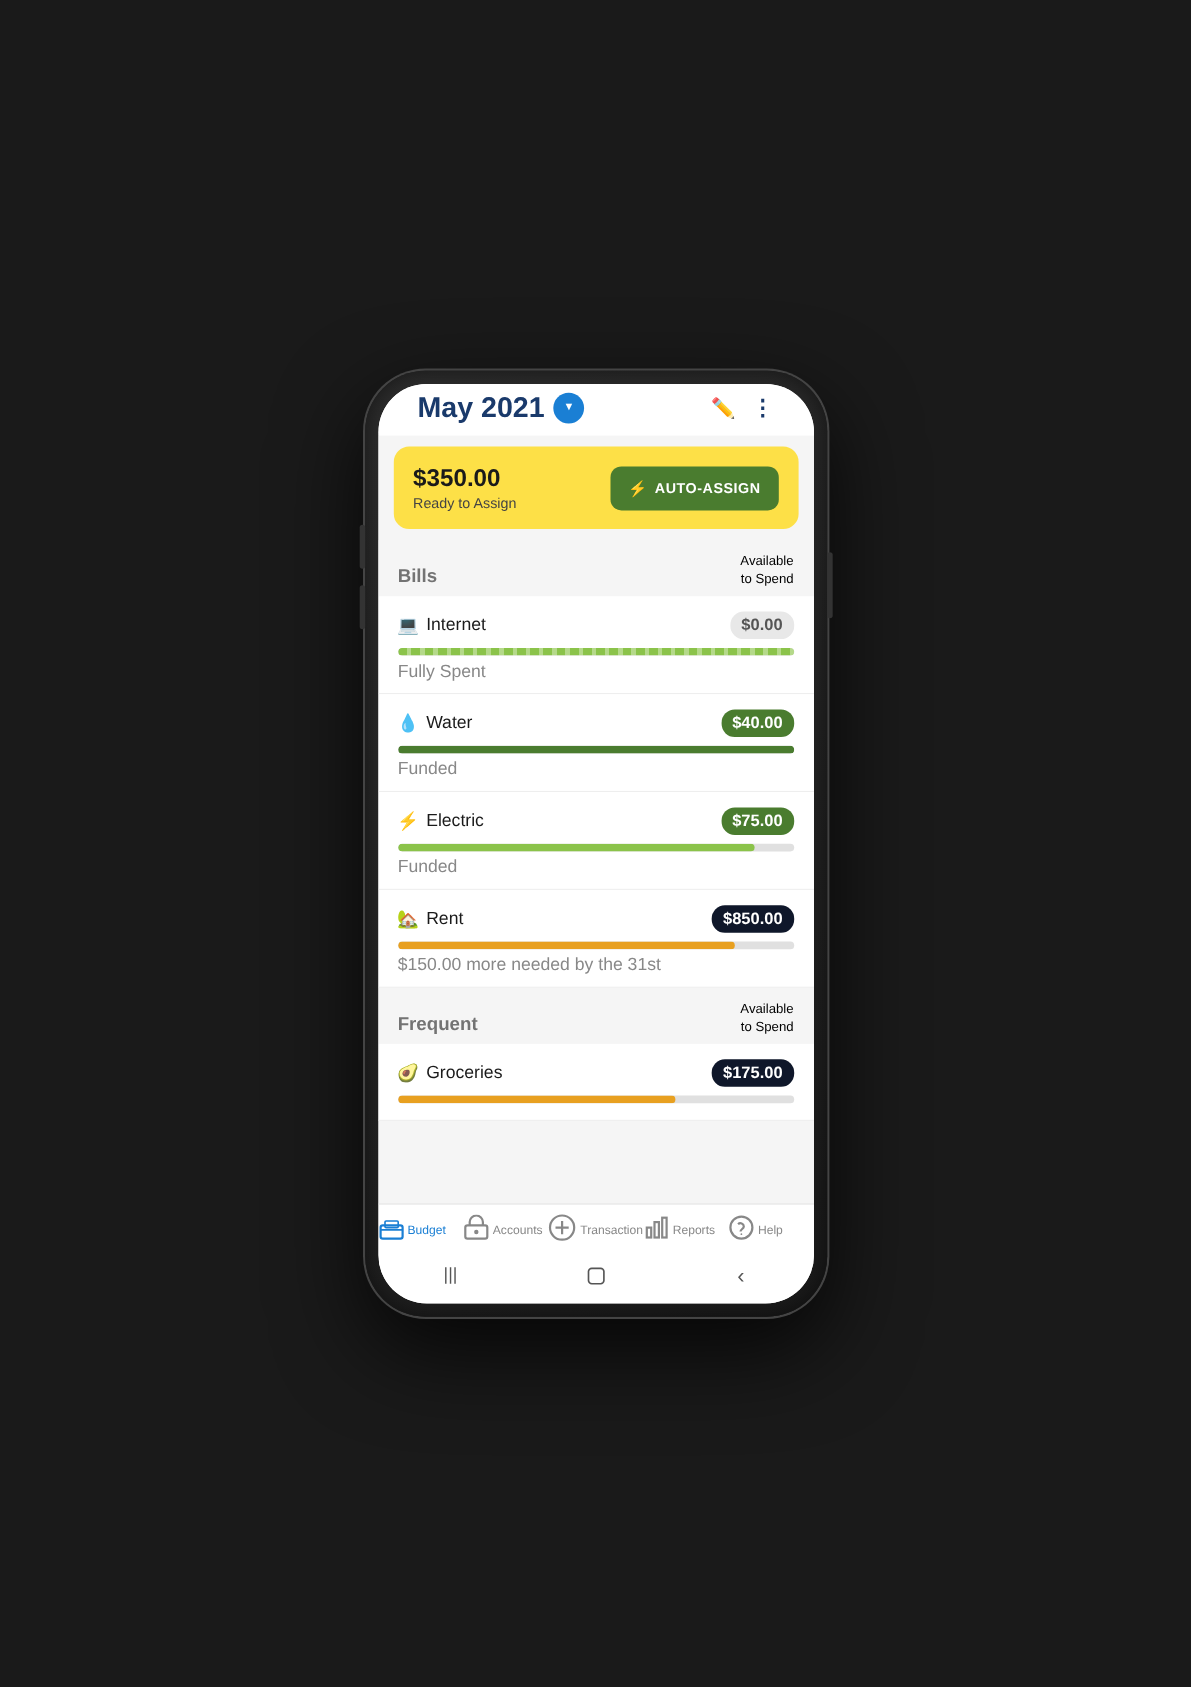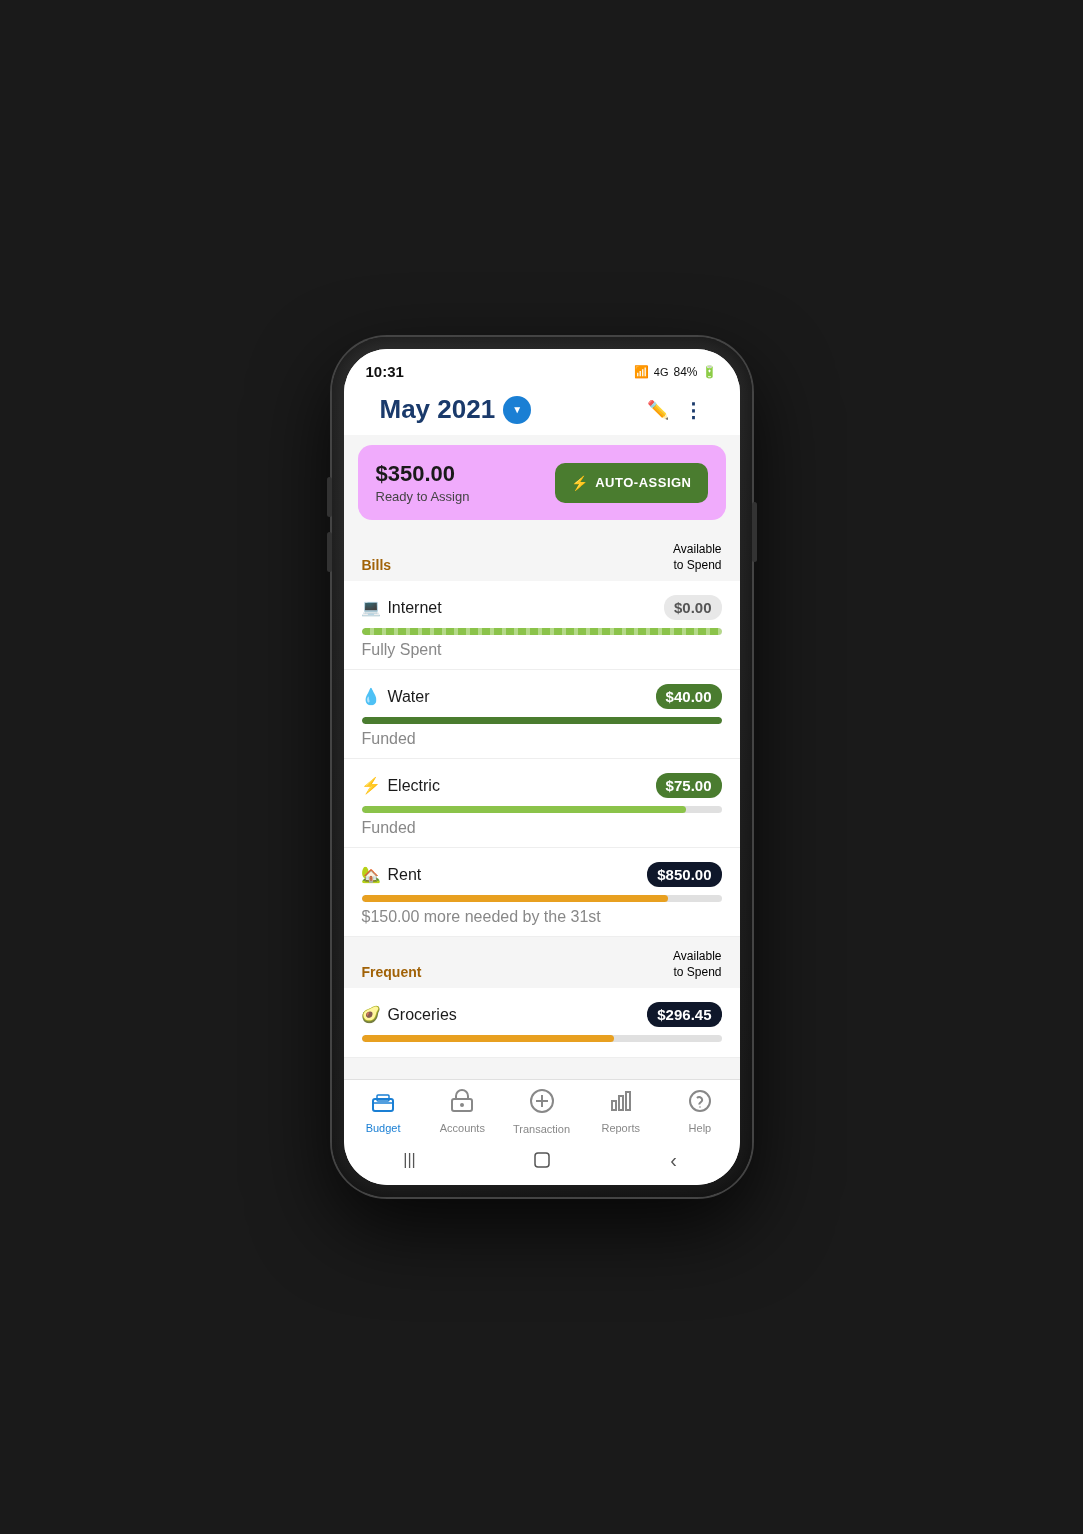--- a/index.html
+++ b/index.html
@@ -113,21 +113,21 @@
     .app-content {
       flex: 1;
       overflow-y: auto;
       background: #f5f5f5;
     }
     .app-content::-webkit-scrollbar { display: none; }
 
     
     .assign-card {
       margin: 10px 14px;
-      background: #f0abfc;
+      background: #fde047;
       border-radius: 14px;
       padding: 16px 18px;
       display: flex;
       justify-content: space-between;
       align-items: center;
     }
     .assign-amount {
       font-size: 22px;
       font-weight: 700;
       color: #1a1a1a;
@@ -157,23 +157,23 @@
 
     
     .section-header {
       background: #f5f5f5;
       padding: 12px 18px 8px;
       display: flex;
       justify-content: space-between;
       align-items: flex-end;
     }
     .section-title {
-      font-size: 14px;
+      font-size: 17px;
       font-weight: 700;
-      color: #a16207;
+      color: #737373;
     }
     .section-col-label {
       font-size: 12px;
       color: #000000;
       text-align: right;
       line-height: 1.3;
     }
 
     
     .budget-item {
@@ -250,21 +250,21 @@
       background: #fff;
       border-top: 1px solid #e0e0e0;
       padding: 8px 0 6px;
       display: flex;
       justify-content: space-around;
       align-items: center;
       flex-shrink: 0;
     }
     .nav-item {
       display: flex;
-      flex-direction: column;
+      flex-direction: row;
       align-items: center;
       gap: 3px;
       cursor: pointer;
       flex: 1;
     }
     .nav-icon {
       font-size: 22px;
     }
     .nav-label {
       font-size: 11px;
@@ -324,29 +324,20 @@
 </head>
 <body>
 
 <div class="phone-outer">
   <div class="vol-up"></div>
   <div class="vol-down"></div>
   <div class="power-btn"></div>
 
   <div class="phone-inner">
 
-    <div class="status-bar">
-      <span class="status-time">10:31</span>
-      <div class="status-icons">
-        <span>📶</span>
-        <span style="font-size:11px;">4G</span>
-        <span>84%</span>
-        <span>🔋</span>
-      </div>
-    </div>
 
     <div class="app-header">
       <div class="month-title">
         <span class="month-label">May 2021</span>
         <div class="chevron-btn"></div>
       </div>
       <div class="header-actions">
         <span class="edit-icon">✏️</span>
         <span class="more-icon">⋮</span>
       </div>
@@ -430,21 +421,21 @@
         <span class="section-title">Frequent</span>
         <span class="section-col-label">Available<br>to Spend</span>
       </div>
 
       <div class="budget-item">
         <div class="budget-item-row">
           <span class="budget-item-name">
             <span>🥑</span>
             <span>Groceries</span>
           </span>
-          <span class="budget-item-amount amount-orange">$296.45</span>
+          <span class="budget-item-amount amount-orange">$175.00</span>
         </div>
         <div class="progress-bar-bg">
           <div class="progress-bar-fill fill-orange" style="width:70%"></div>
         </div>
       </div>
 
     </div>
 
     <div class="bottom-nav">
 

